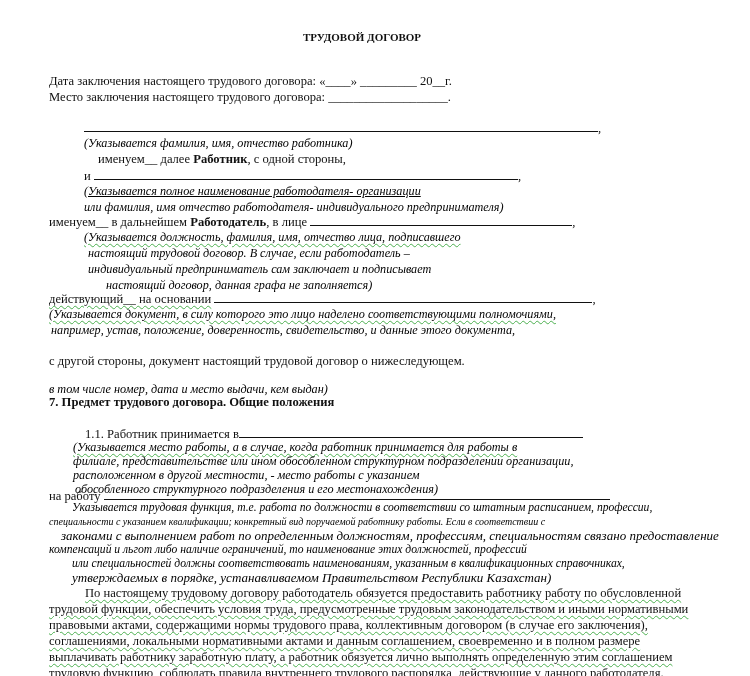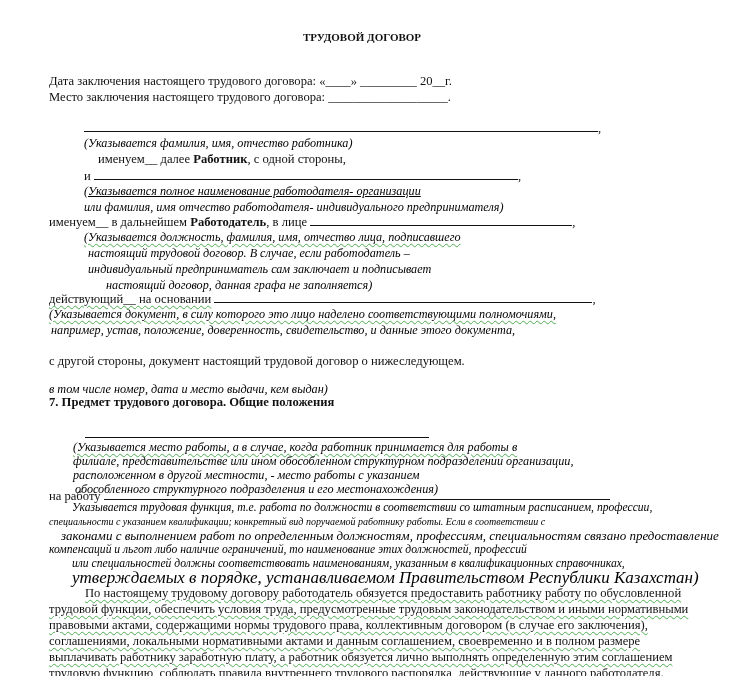--- a/index.html
+++ b/index.html
@@ -62,37 +62,37 @@
     <span class="blank" style="width:378px;"></span><span>,</span>
   </div>
   <div class="line it" style="left:49px; top:306px;text-align:right;"><span class="squig">(Указывается документ, в силу которого это лицо наделено соответствующими полномочиями,</span></div>
   <div class="line it" style="left:51px; top:322px;">например, устав, положение, доверенность, свидетельство, и данные этого документа,</div>
   <div class="line it" style="left:49px; top:338px;margin-top:43px;">в том числе номер,  дата и место выдачи, кем выдан)</div>
   <div class="line" style="left:49px; top:353px;">с другой стороны, документ настоящий трудовой договор о нижеследующем.</div>
 
   <div class="line b" style="left:49px; top:394px;">7. Предмет трудового договора. Общие положения</div>
 
   <div class="line" style="left:85px; top:425px;">
-    <span class="blank" style="width:344px;"></span>
+    <span>1.1. Работник  принимается  в</span><span class="blank" style="width:344px;"></span>
   </div>
   <div class="line it" style="left:73px; top:439px;"><span class="squig">(Указывается место работы, а в случае, когда работник принимается для работы в</span></div>
   <div class="line it" style="left:73px; top:453px;">филиале, представительстве или ином обособленном структурном подразделении организации,</div>
   <div class="line it" style="left:73px; top:467px;">расположенном в другой местности, -  место работы с указанием</div>
   <div class="line it" style="left:75px; top:481px;">обособленного структурного подразделения и его местонахождения)</div>
 
   <div class="line" style="left:49px; top:487px;">
     <span>на  работу</span>
     <span class="blank" style="width:506px;"></span>
   </div>
   <div class="line it" style="left:72px; top:500px; font-size:11.6px;">Указывается трудовая функция, т.е. работа по должности в соответствии со штатным расписанием, профессии,</div>
   <div class="line it" style="left:49px; top:514px; font-size:10px;">специальности с указанием квалификации; конкретный вид поручаемой работнику работы. Если в соответствии с</div>
   <div class="line it" style="left:49px; top:528px; font-size:13px;margin-left:12px;">законами с выполнением работ по определенным должностям, профессиям, специальностям связано предоставление</div>
   <div class="line it" style="left:49px; top:542px; font-size:11.6px;">компенсаций и льгот либо наличие ограничений, то наименование этих должностей, профессий</div>
   <div class="line it" style="left:72px; top:556px; font-size:11.6px;">или специальностей должны соответствовать наименованиям, указанным в квалификационных справочниках,</div>
-  <div class="line it" style="left:72px; top:570px; font-size:17px;font-family:Liberation Serif, serif;">утверждаемых в порядке, устанавливаемом Правительством Республики Казахстан)</div>
+  <div class="line it" style="left:72px; top:570px; font-size:13px;font-family:Liberation Serif, serif;">утверждаемых в порядке, устанавливаемом Правительством Республики Казахстан)</div>
 
   <div class="line squig" style="left:85px; top:585px;">По настоящему трудовому договору работодатель обязуется предоставить работнику работу по обусловленной</div>
   <div class="line squig" style="left:49px; top:601px;">трудовой функции, обеспечить условия труда, предусмотренные трудовым законодательством и иными нормативными</div>
   <div class="line squig" style="left:49px; top:617px;">правовыми актами, содержащими нормы трудового права, коллективным договором (в случае его заключения),</div>
   <div class="line squig" style="left:49px; top:633px;">соглашениями, локальными нормативными актами и данным соглашением, своевременно и в полном размере</div>
   <div class="line squig" style="left:49px; top:649px;">выплачивать работнику заработную плату, а работник обязуется лично выполнять определенную этим соглашением</div>
   <div class="line squig" style="left:49px; top:665px;">трудовую функцию, соблюдать правила внутреннего трудового распорядка, действующие у данного работодателя.</div>
 </div>
 
 </body></html>

